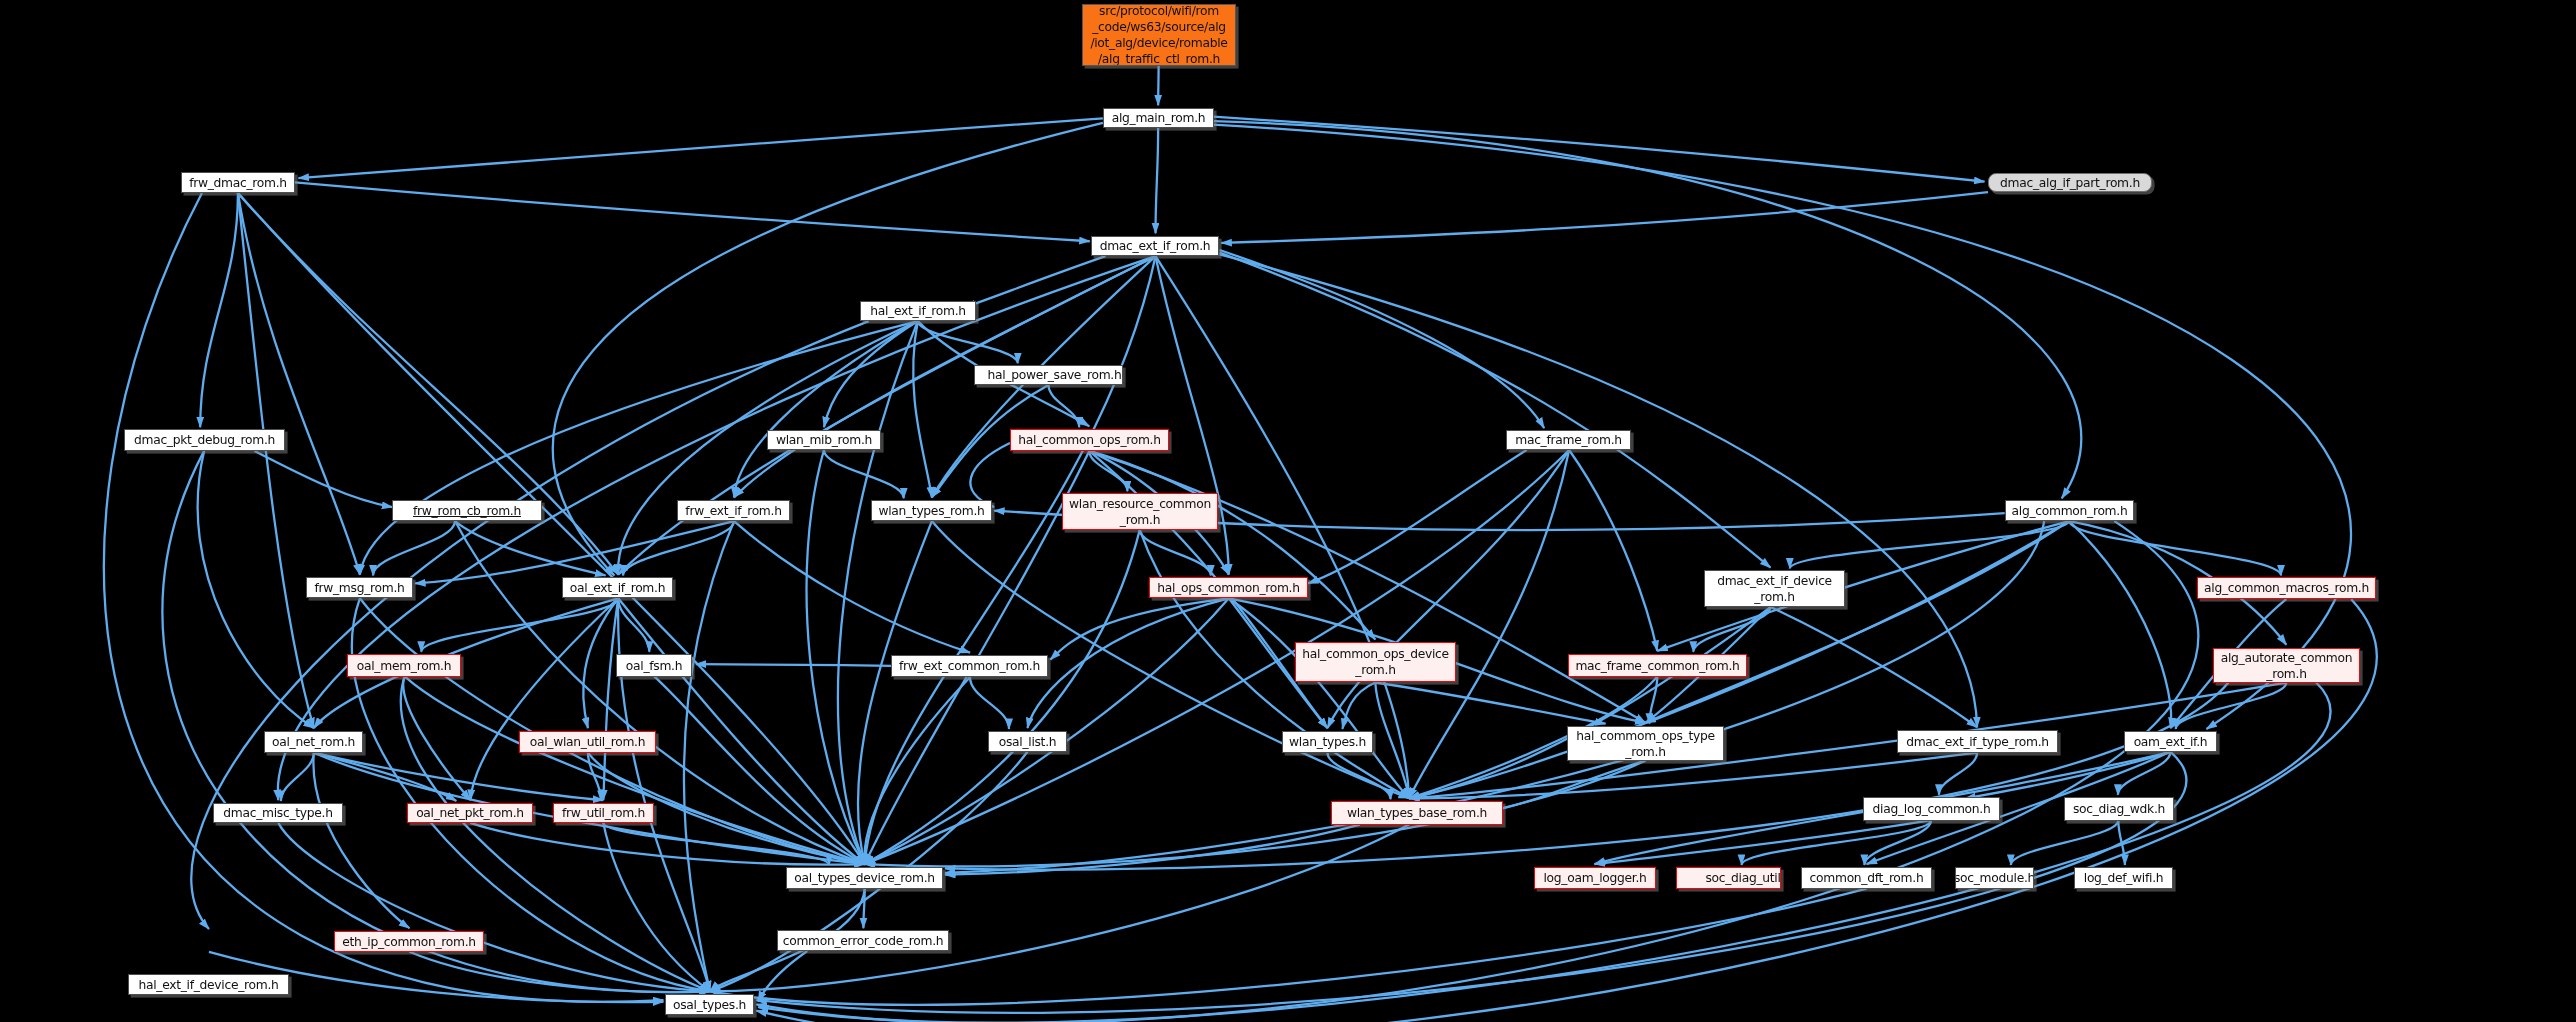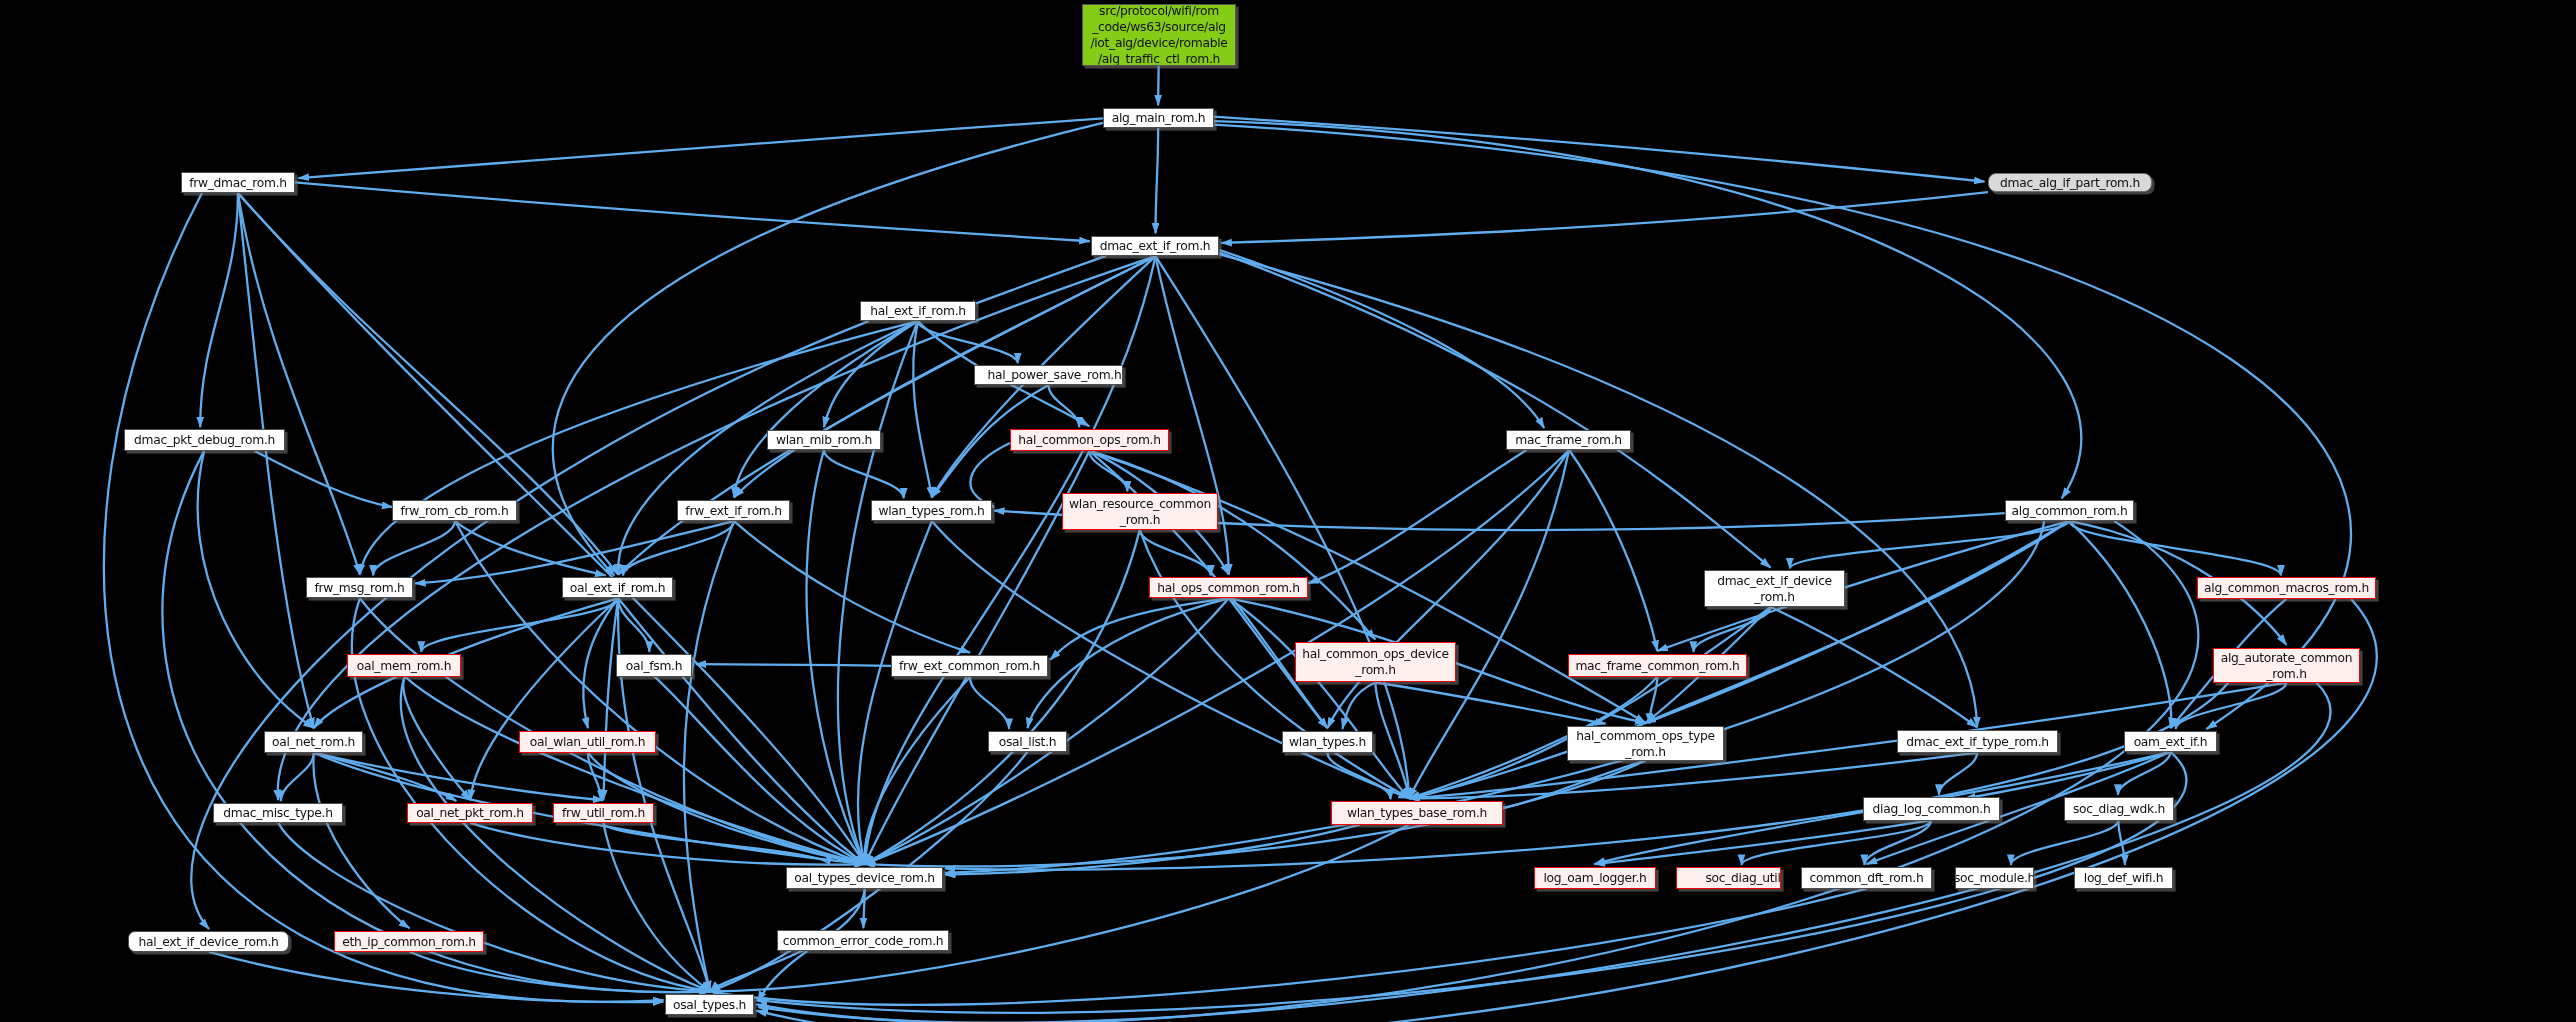--- a/index.html
+++ b/index.html
@@ -4,21 +4,21 @@
 <style>
   html,body{margin:0;padding:0;background:#000;}
   #canvas{position:relative;width:2576px;height:1022px;background:#000;overflow:hidden;
           font-family:"DejaVu Sans",sans-serif;}
   #edges{position:absolute;left:0;top:0;z-index:1;}
   .node{position:absolute;z-index:2;display:flex;align-items:center;justify-content:center;
         text-align:center;font-size:12.3px;letter-spacing:-0.3px;line-height:16px;color:#111;background:#fff;
         border:1.8px solid #4e4e4e;box-sizing:border-box;white-space:pre-line;overflow:hidden;
         box-shadow:2.6px 2.6px 0 rgba(128,128,128,0.5);}
   .node.red{background:#fdf0ef;border-color:#fb0006;}
-  .node.gray{background:#84cc16;border-color:#565656;}
+  .node.gray{background:#f97316;border-color:#565656;}
   .node.gray2{background:#d9d9d9;border-color:#6e6e6e;}
 </style>
 </head>
 <body>
 
 <div id="canvas">
   <svg id="edges" width="2576" height="1022" viewBox="0 0 2936 1165">
     <defs>
       <marker id="arrow" markerWidth="15" markerHeight="11" refX="12" refY="4.5" orient="auto" markerUnits="userSpaceOnUse">
         <path d="M0,0 L13,4.5 L0,9 z" fill="#5fadee"></path>
@@ -184,21 +184,21 @@
       <div class="node " style="left: 1103px; top: 108px; width: 111px; height: 20px;">alg_main_rom.h</div>
       <div class="node " style="left: 181px; top: 172px; width: 114px; height: 21px;">frw_dmac_rom.h</div>
       <div class="node gray2" style="left: 1988px; top: 173px; width: 164px; height: 19.3px; border-radius: 8px;">dmac_alg_if_part_rom.h</div>
       <div class="node " style="left: 1091px; top: 236px; width: 128px; height: 20px;">dmac_ext_if_rom.h</div>
       <div class="node " style="left: 860px; top: 301px; width: 116px; height: 20px;">hal_ext_if_rom.h</div>
       <div class="node " style="left: 974px; top: 365px; width: 149px; height: 20px; padding-left: 12px;">hal_power_save_rom.h</div>
       <div class="node " style="left: 124px; top: 429px; width: 161px; height: 22px;">dmac_pkt_debug_rom.h</div>
       <div class="node " style="left: 767px; top: 430px; width: 114px; height: 20px;">wlan_mib_rom.h</div>
       <div class="node red" style="left: 1010px; top: 429px; width: 159px; height: 22px;">hal_common_ops_rom.h</div>
       <div class="node " style="left: 1506px; top: 430px; width: 125px; height: 20px;">mac_frame_rom.h</div>
-      <div class="node " style="left: 392px; top: 500px; width: 125px; height: 21px;">frw_rom_cb_rom.h</div>
+      <div class="node " style="left: 392px; top: 500px; width: 150px; height: 21px; text-decoration: underline;">frw_rom_cb_rom.h</div>
       <div class="node " style="left: 677px; top: 500px; width: 113px; height: 21px;">frw_ext_if_rom.h</div>
       <div class="node " style="left: 871px; top: 500px; width: 121px; height: 21px;">wlan_types_rom.h</div>
       <div class="node red" style="left: 1062px; top: 493px; width: 156px; height: 37px;">wlan_resource_common
 _rom.h</div>
       <div class="node " style="left: 2005px; top: 500px; width: 129px; height: 21px;">alg_common_rom.h</div>
       <div class="node " style="left: 306px; top: 577px; width: 107px; height: 21px;">frw_msg_rom.h</div>
       <div class="node " style="left: 562px; top: 577px; width: 111px; height: 21px;">oal_ext_if_rom.h</div>
       <div class="node red" style="left: 1149px; top: 577px; width: 159px; height: 21px;">hal_ops_common_rom.h</div>
       <div class="node " style="left: 1704px; top: 570px; width: 141px; height: 37px;">dmac_ext_if_device
 _rom.h</div>
@@ -224,19 +224,19 @@
       <div class="node red" style="left: 553px; top: 803px; width: 101px; height: 20px;">frw_util_rom.h</div>
       <div class="node red" style="left: 1331px; top: 801px; width: 172px; height: 24px;">wlan_types_base_rom.h</div>
       <div class="node " style="left: 1863px; top: 797px; width: 137px; height: 24px;">diag_log_common.h</div>
       <div class="node " style="left: 2064px; top: 797px; width: 110px; height: 24px;">soc_diag_wdk.h</div>
       <div class="node " style="left: 786px; top: 867px; width: 157px; height: 22px;">oal_types_device_rom.h</div>
       <div class="node red" style="left: 1534px; top: 867px; width: 122px; height: 22px;">log_oam_logger.h</div>
       <div class="node red" style="left: 1676px; top: 867px; width: 105px; height: 22px; padding-left: 40px;">soc_diag_util.h</div>
       <div class="node " style="left: 1801px; top: 867px; width: 131px; height: 22px;">common_dft_rom.h</div>
       <div class="node " style="left: 1955px; top: 867px; width: 79px; height: 22px;">soc_module.h</div>
       <div class="node " style="left: 2074px; top: 867px; width: 99px; height: 22px;">log_def_wifi.h</div>
-      <div class="node " style="left: 128px; top: 931px; width: 161px; height: 21px; border-radius: 7px;">hal_ext_if_device_rom.h</div>
+      <div class="node " style="left: 128px; top: 974px; width: 161px; height: 21px;">hal_ext_if_device_rom.h</div>
       <div class="node red" style="left: 334px; top: 931px; width: 150px; height: 21px;">eth_ip_common_rom.h</div>
       <div class="node " style="left: 777px; top: 930px; width: 172px; height: 21px;">common_error_code_rom.h</div>
       <div class="node " style="left: 665px; top: 994px; width: 89px; height: 21px;">osal_types.h</div>
     </div>
 </div>
 
 
 </body></html>

